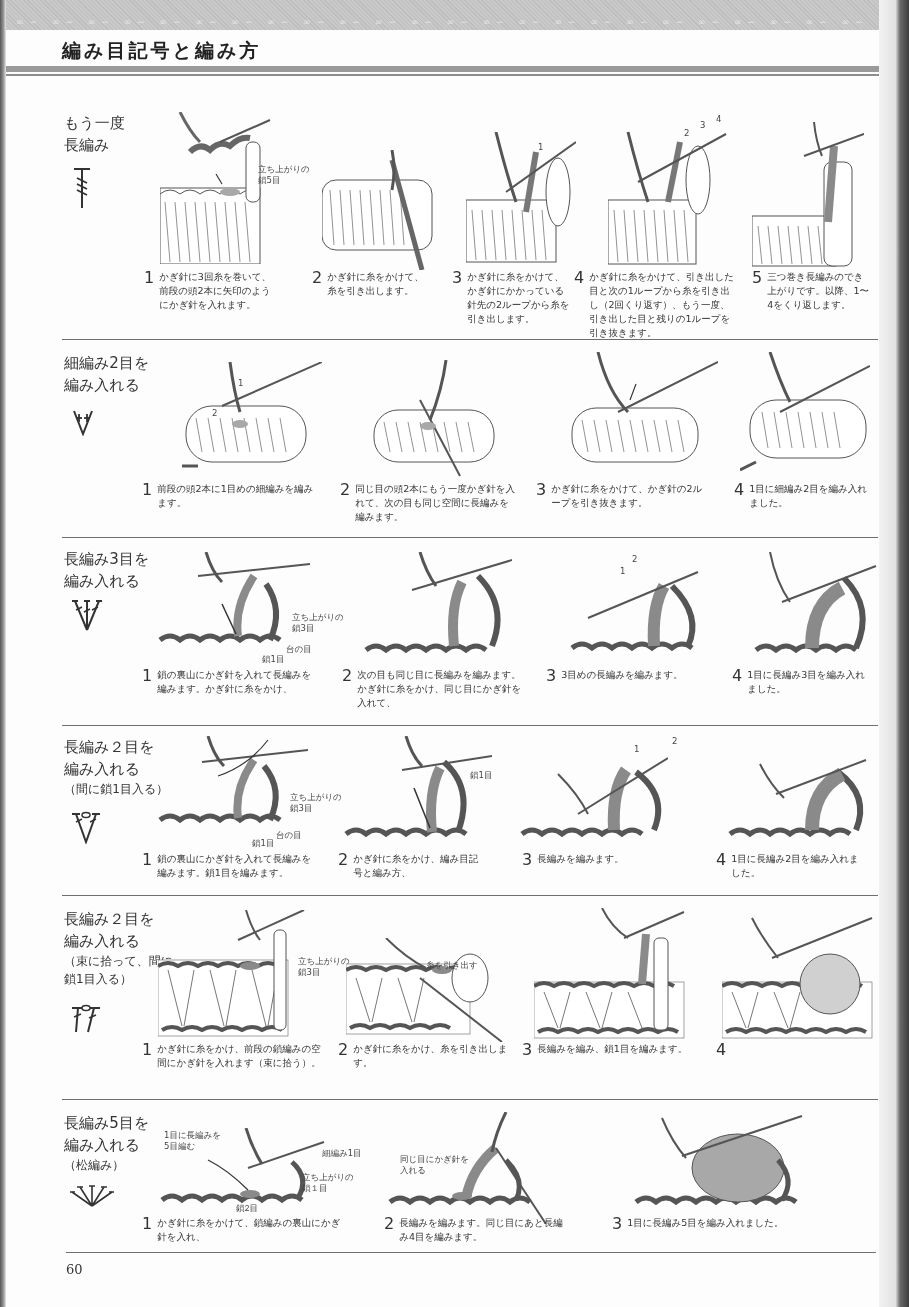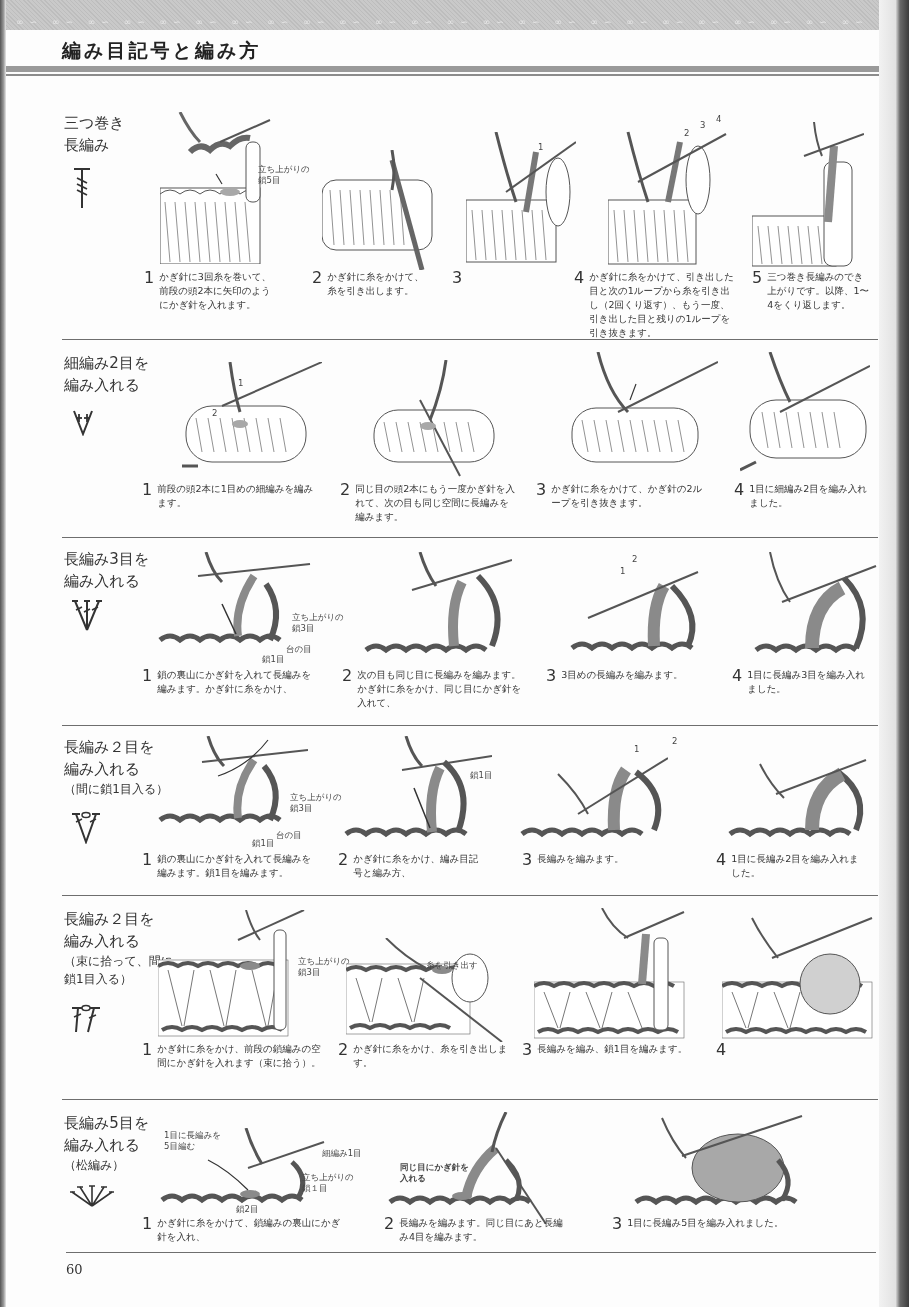--- a/index.html
+++ b/index.html
@@ -42,21 +42,21 @@
 
 <div class="band">
   <div class="band-pattern">∞∽ ∞∽ ∞∽ ∞∽ ∞∽ ∞∽ ∞∽ ∞∽ ∞∽ ∞∽ ∞∽ ∞∽ ∞∽ ∞∽ ∞∽ ∞∽ ∞∽ ∞∽ ∞∽ ∞∽ ∞∽ ∞∽ ∞∽ ∞∽ ∞∽ ∞∽</div>
 </div>
 <div class="page-title">編み目記号と編み方</div>
 <div class="title-rule-thick"></div>
 <div class="title-rule-thin"></div>
 
 <div class="section" style="top:112px;height:228px;">
   <div class="sec-heading">
-    <span style="display:block">三つ巻き</span>
+    <span style="display:block">もう一度</span>
     <span style="display:block">長編み</span>
   </div>
   <div class="symbol" style="top:54px;">
     <svg width="20" height="44" viewBox="0 0 20 44">
         <line x1="2" y1="3" x2="18" y2="3" stroke="#333" stroke-width="2"></line>
         <line x1="10" y1="3" x2="10" y2="42" stroke="#333" stroke-width="2"></line>
         <line x1="5" y1="12" x2="15" y2="17" stroke="#333" stroke-width="1.8"></line>
         <line x1="5" y1="18" x2="15" y2="23" stroke="#333" stroke-width="1.8"></line>
         <line x1="5" y1="24" x2="15" y2="29" stroke="#333" stroke-width="1.8"></line>
       </svg>
@@ -107,20 +107,21 @@
         </g>
       <ellipse cx="92" cy="60" rx="12" ry="34" fill="#fff" stroke="#555"></ellipse>
         <path d="M60 80 l10 -60" stroke="#777" stroke-width="6"></path>
       <line x1="40" y1="60" x2="110" y2="10" stroke="#555" stroke-width="2"></line>
         <path d="M30 0 q10 40 20 70" fill="none" stroke="#555" stroke-width="3"></path>
       </svg>
   </div>
   <div class="label" style="left:498px;top:30px;">1</div>
   <div class="caption" style="left:412px;top:158px;width:118px;">
     <span class="step-num">3</span>
+    <span class="cap-text">かぎ針に糸をかけて、かぎ針にかかっている針先の2ループから糸を引き出します。</span>
   </div>
 
   <div class="illus" style="left:568px;top:10px;width:120px;height:146px;">
     <svg width="120" height="146">
         <rect x="0" y="78" width="88" height="64" fill="#fff" stroke="#555"></rect>
         <g stroke="#777" stroke-width="0.8">
       <path d="M6 88 l4 52 M16 88 l4 52 M26 88 l4 52 M36 88 l4 52 M46 88 l4 52 M56 88 l4 52 M66 88 l4 52 M76 88 l4 52"></path>
         </g>
       <ellipse cx="90" cy="58" rx="12" ry="34" fill="#fff" stroke="#555"></ellipse>
         <path d="M60 80 l12 -60" stroke="#777" stroke-width="6"></path>
@@ -524,37 +525,37 @@
       <line x1="90" y1="40" x2="166" y2="14" stroke="#555" stroke-width="2"></line>
         <path d="M88 0 q6 20 16 36" fill="none" stroke="#555" stroke-width="3"></path>
       <path d="M90 62 q-20 -20 -40 -30" fill="none" stroke="#333" stroke-width="1.2"></path>
       </svg>
   </div>
   <div class="label" style="left:124px;top:18px;">1目に長編みを
 5目編む</div>
   <div class="label" style="left:282px;top:36px;">細編み1目</div>
   <div class="label" style="left:262px;top:60px;">立ち上がりの
 鎖１目</div>
-  <div class="label" style="left:196px;top:92px;">鎖2目</div>
+  <div class="label" style="left:196px;top:92px;font-family:Liberation Mono, monospace;">鎖2目</div>
   <div class="caption" style="left:102px;top:104px;width:200px;">
     <span class="step-num">1</span>
     <span class="cap-text">かぎ針に糸をかけて、鎖編みの裏山にかぎ針を入れ、</span>
   </div>
 
   <div class="illus" style="left:346px;top:0;width:160px;height:112px;">
     <svg width="160" height="112">
         <path d="M4 90 q10 -8 20 0 q10 -8 20 0 q10 -8 20 0 q10 -8 20 0 q10 -8 20 0 q10 -8 20 0 q10 -8 20 0" fill="none" stroke="#555" stroke-width="5"></path>
       <ellipse cx="76" cy="84" rx="10" ry="4" fill="#8a8a8a"></ellipse>
         <path d="M80 86 q6 -30 30 -50" fill="none" stroke="#8a8a8a" stroke-width="10"></path>
       <path d="M130 88 q10 -20 -10 -40" fill="none" stroke="#555" stroke-width="5"></path>
       <line x1="110" y1="36" x2="160" y2="112" stroke="#555" stroke-width="2"></line>
         <path d="M120 0 q-10 20 -14 40" fill="none" stroke="#555" stroke-width="3"></path>
       </svg>
   </div>
-  <div class="label" style="left:360px;top:50px;font-weight:bold;">同じ目にかぎ針を
+  <div class="label" style="left:360px;top:42px;">同じ目にかぎ針を
 入れる</div>
   <div class="caption" style="left:344px;top:104px;width:186px;">
     <span class="step-num">2</span>
     <span class="cap-text">長編みを編みます。同じ目にあと長編み4目を編みます。</span>
   </div>
 
   <div class="illus" style="left:592px;top:0;width:180px;height:100px;">
     <svg width="180" height="100">
         <path d="M4 90 q10 -8 20 0 q10 -8 20 0 q10 -8 20 0 q10 -8 20 0 q10 -8 20 0 q10 -8 20 0 q10 -8 20 0 q10 -8 20 0" fill="none" stroke="#555" stroke-width="5"></path>
       <ellipse cx="106" cy="56" rx="46" ry="34" fill="#a8a8a8" stroke="#555"></ellipse>

